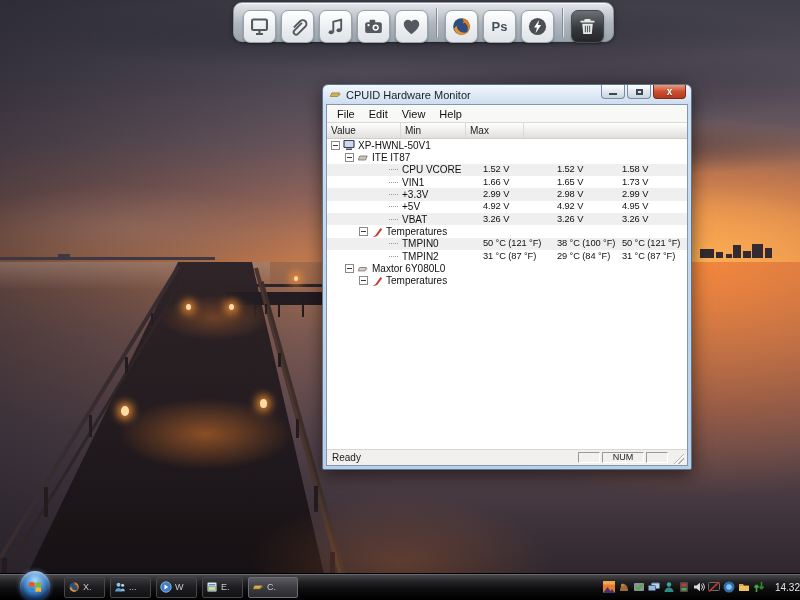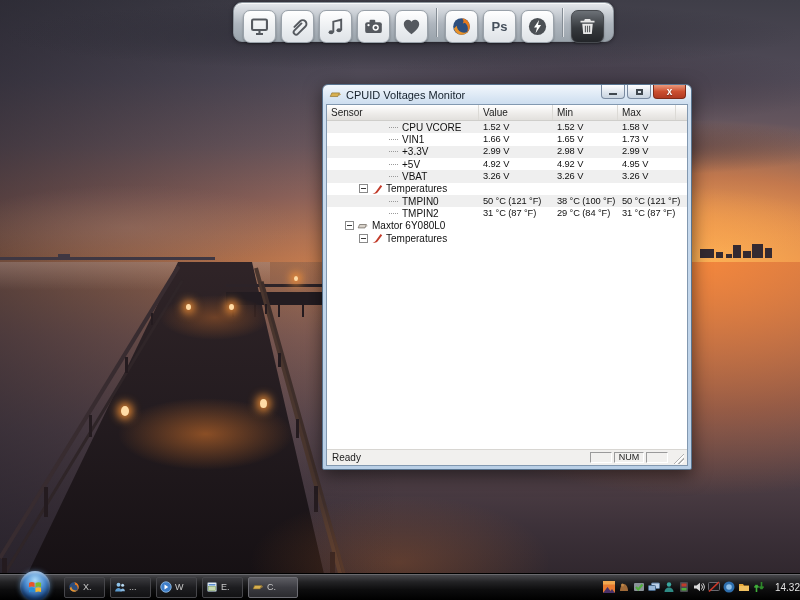--- a/index.html
+++ b/index.html
@@ -103,21 +103,21 @@
   .expand-box{width:9px;height:9px;flex:none;border:1px solid #8a8a8a;background:#fff;position:relative;margin-right:3px;box-sizing:border-box;}
   .expand-box::after{content:"";position:absolute;left:1px;right:1px;top:3px;height:1px;background:#3a3a3a;}
   .tree-icon{width:12px;height:12px;flex:none;margin-right:3px;display:flex;align-items:center;}
   .tree-icon svg{width:12px;height:12px;display:block;}
   .leaf-dash{width:9px;flex:none;border-top:1px dotted #9a9a9a;margin-right:4px;}
   .lv-label{white-space:nowrap;}
   .statusbar{height:15px;flex:none;background:#f1f0ee;border-top:1px solid #d8d6d2;display:flex;align-items:center;font-size:10px;color:#222;padding:0 3px 0 5px;}
   .sb-msg{white-space:nowrap;}
   .sb-spacer{flex:1;}
   .sb-panel{width:22px;height:11px;border:1px solid;border-color:#9a9a9a #ffffff #ffffff #9a9a9a;margin-right:2px;box-sizing:border-box;}
-  .sb-num{width:30px;text-align:center;font-size:9px;line-height:9px;display:flex;align-items:center;justify-content:center;}
+  .sb-num{width:42px;text-align:center;font-size:9px;line-height:9px;display:flex;align-items:center;justify-content:center;}
   .sb-grip{width:12px;height:12px;margin-left:2px;background:
     linear-gradient(135deg, transparent 55%, #b0b0b0 55%, #b0b0b0 62%, #fdfdfd 62%, #fdfdfd 69%, transparent 69%, transparent 75%, #b0b0b0 75%, #b0b0b0 82%, #fdfdfd 82%, #fdfdfd 89%, transparent 89%);}
   
   #taskbar{
     position:absolute;left:0;bottom:0;width:800px;height:26px;z-index:20;
     background:linear-gradient(to bottom,#4c4c50,#232325 30%,#0d0d0e 60%,#000);
     border-top:1px solid #000;box-shadow:inset 0 1px 0 rgba(255,255,255,0.18);
     display:flex;align-items:center;
   }
   #start-orb{
@@ -272,42 +272,76 @@
   </div>
 
 <div id="window">
   <div class="titlebar">
     <span class="title-icon">
       <svg viewBox="0 0 16 16">
           <path d="M3.5 6h9.5l-2.2 4.5H1.5z" fill="#d8b050" stroke="#8a6e2a" stroke-width="0.8"></path>
           <path d="M13 6l1.6 2.1-2.4 1.3z" fill="#b89040"></path>
         </svg>
     </span>
-    <span class="title-text">CPUID Voltages Monitor</span>
+    <span class="title-text">CPUID Hardware Monitor</span>
     <span class="win-btns">
       <span class="win-btn">
           <span class="gl-min"></span>
         </span>
       <span class="win-btn">
           <span class="gl-max"></span>
         </span>
       <span class="win-btn close">
           <span class="gl-close">x</span>
         </span>
     </span>
   </div>
   <div class="app">
+    <div class="menubar">
+      <span class="menu-item">File</span>
+      <span class="menu-item">Edit</span>
+      <span class="menu-item">View</span>
+      <span class="menu-item">Help</span>
+    </div>
     <div class="lv-header">
-      <div class="hcell w-sensor">Sensor</div>
       <div class="hcell w-value">Value</div>
       <div class="hcell w-min">Min</div>
       <div class="hcell w-max">Max</div>
       <div class="hcell w-fill"></div>
     </div>
     <div class="lv-body" id="sensor-rows">
+        <div class="lv-row">
+          <div class="cell sensor lvl0">
+            <span class="expand-box"></span>
+            <span class="tree-icon">
+              <svg viewBox="0 0 12 12">
+                <rect x="1" y="1.5" width="10" height="7" rx="0.8" fill="#cfd8e8" stroke="#33415c" stroke-width="1.2"></rect>
+                <rect x="3" y="9.5" width="6" height="1.4" fill="#33415c"></rect>
+              </svg>
+            </span>
+            <span class="lv-label">XP-HWNL-50V1</span>
+          </div>
+          <div class="cell val cval"></div>
+          <div class="cell val cmin"></div>
+          <div class="cell val cmax"></div>
+        </div>
+        <div class="lv-row">
+          <div class="cell sensor lvl1">
+            <span class="expand-box"></span>
+            <span class="tree-icon">
+              <svg viewBox="0 0 12 12">
+                <path d="M2.8 4h7.4l-1.6 4H1.2z" fill="#c9c3ba" stroke="#76706a" stroke-width="0.8"></path>
+              </svg>
+            </span>
+            <span class="lv-label">ITE IT87</span>
+          </div>
+          <div class="cell val cval"></div>
+          <div class="cell val cmin"></div>
+          <div class="cell val cmax"></div>
+        </div>
         <div class="lv-row shaded">
           <div class="cell sensor lvl3">
             <span class="leaf-dash"></span>
             <span class="lv-label">CPU VCORE</span>
           </div>
           <div class="cell val cval">1.52 V</div>
           <div class="cell val cmin">1.52 V</div>
           <div class="cell val cmax">1.58 V</div>
         </div>
         <div class="lv-row">

